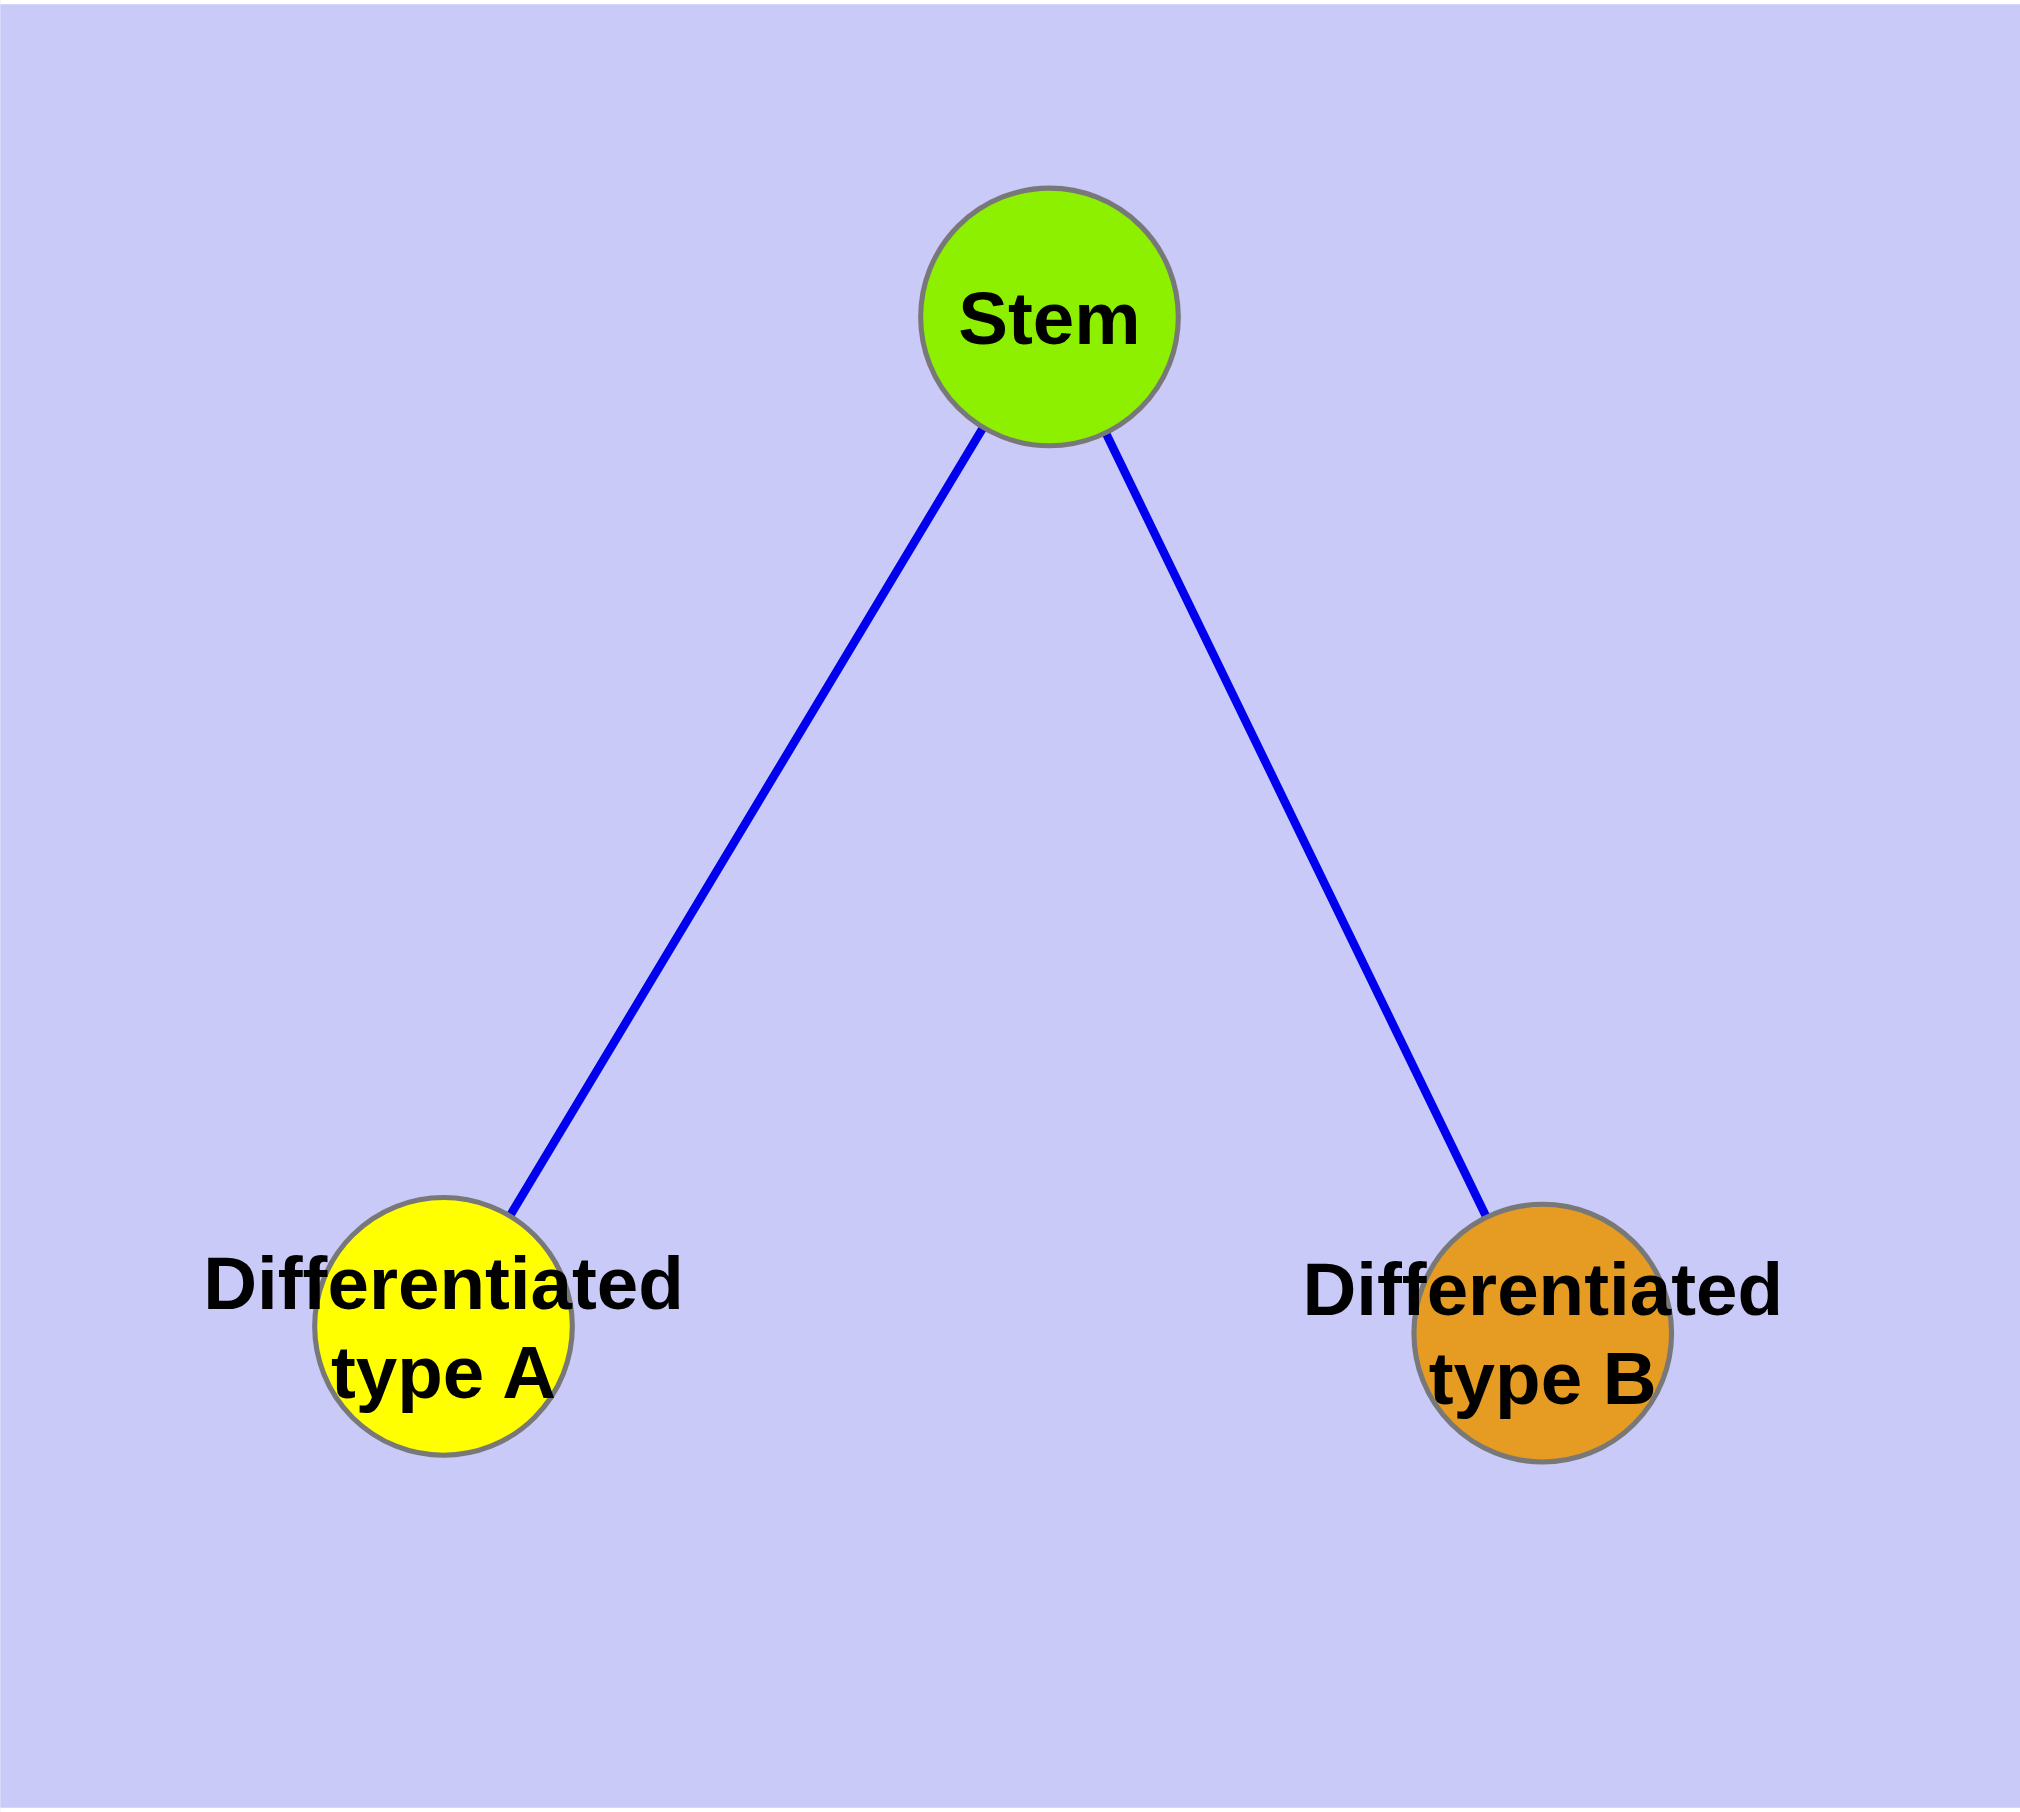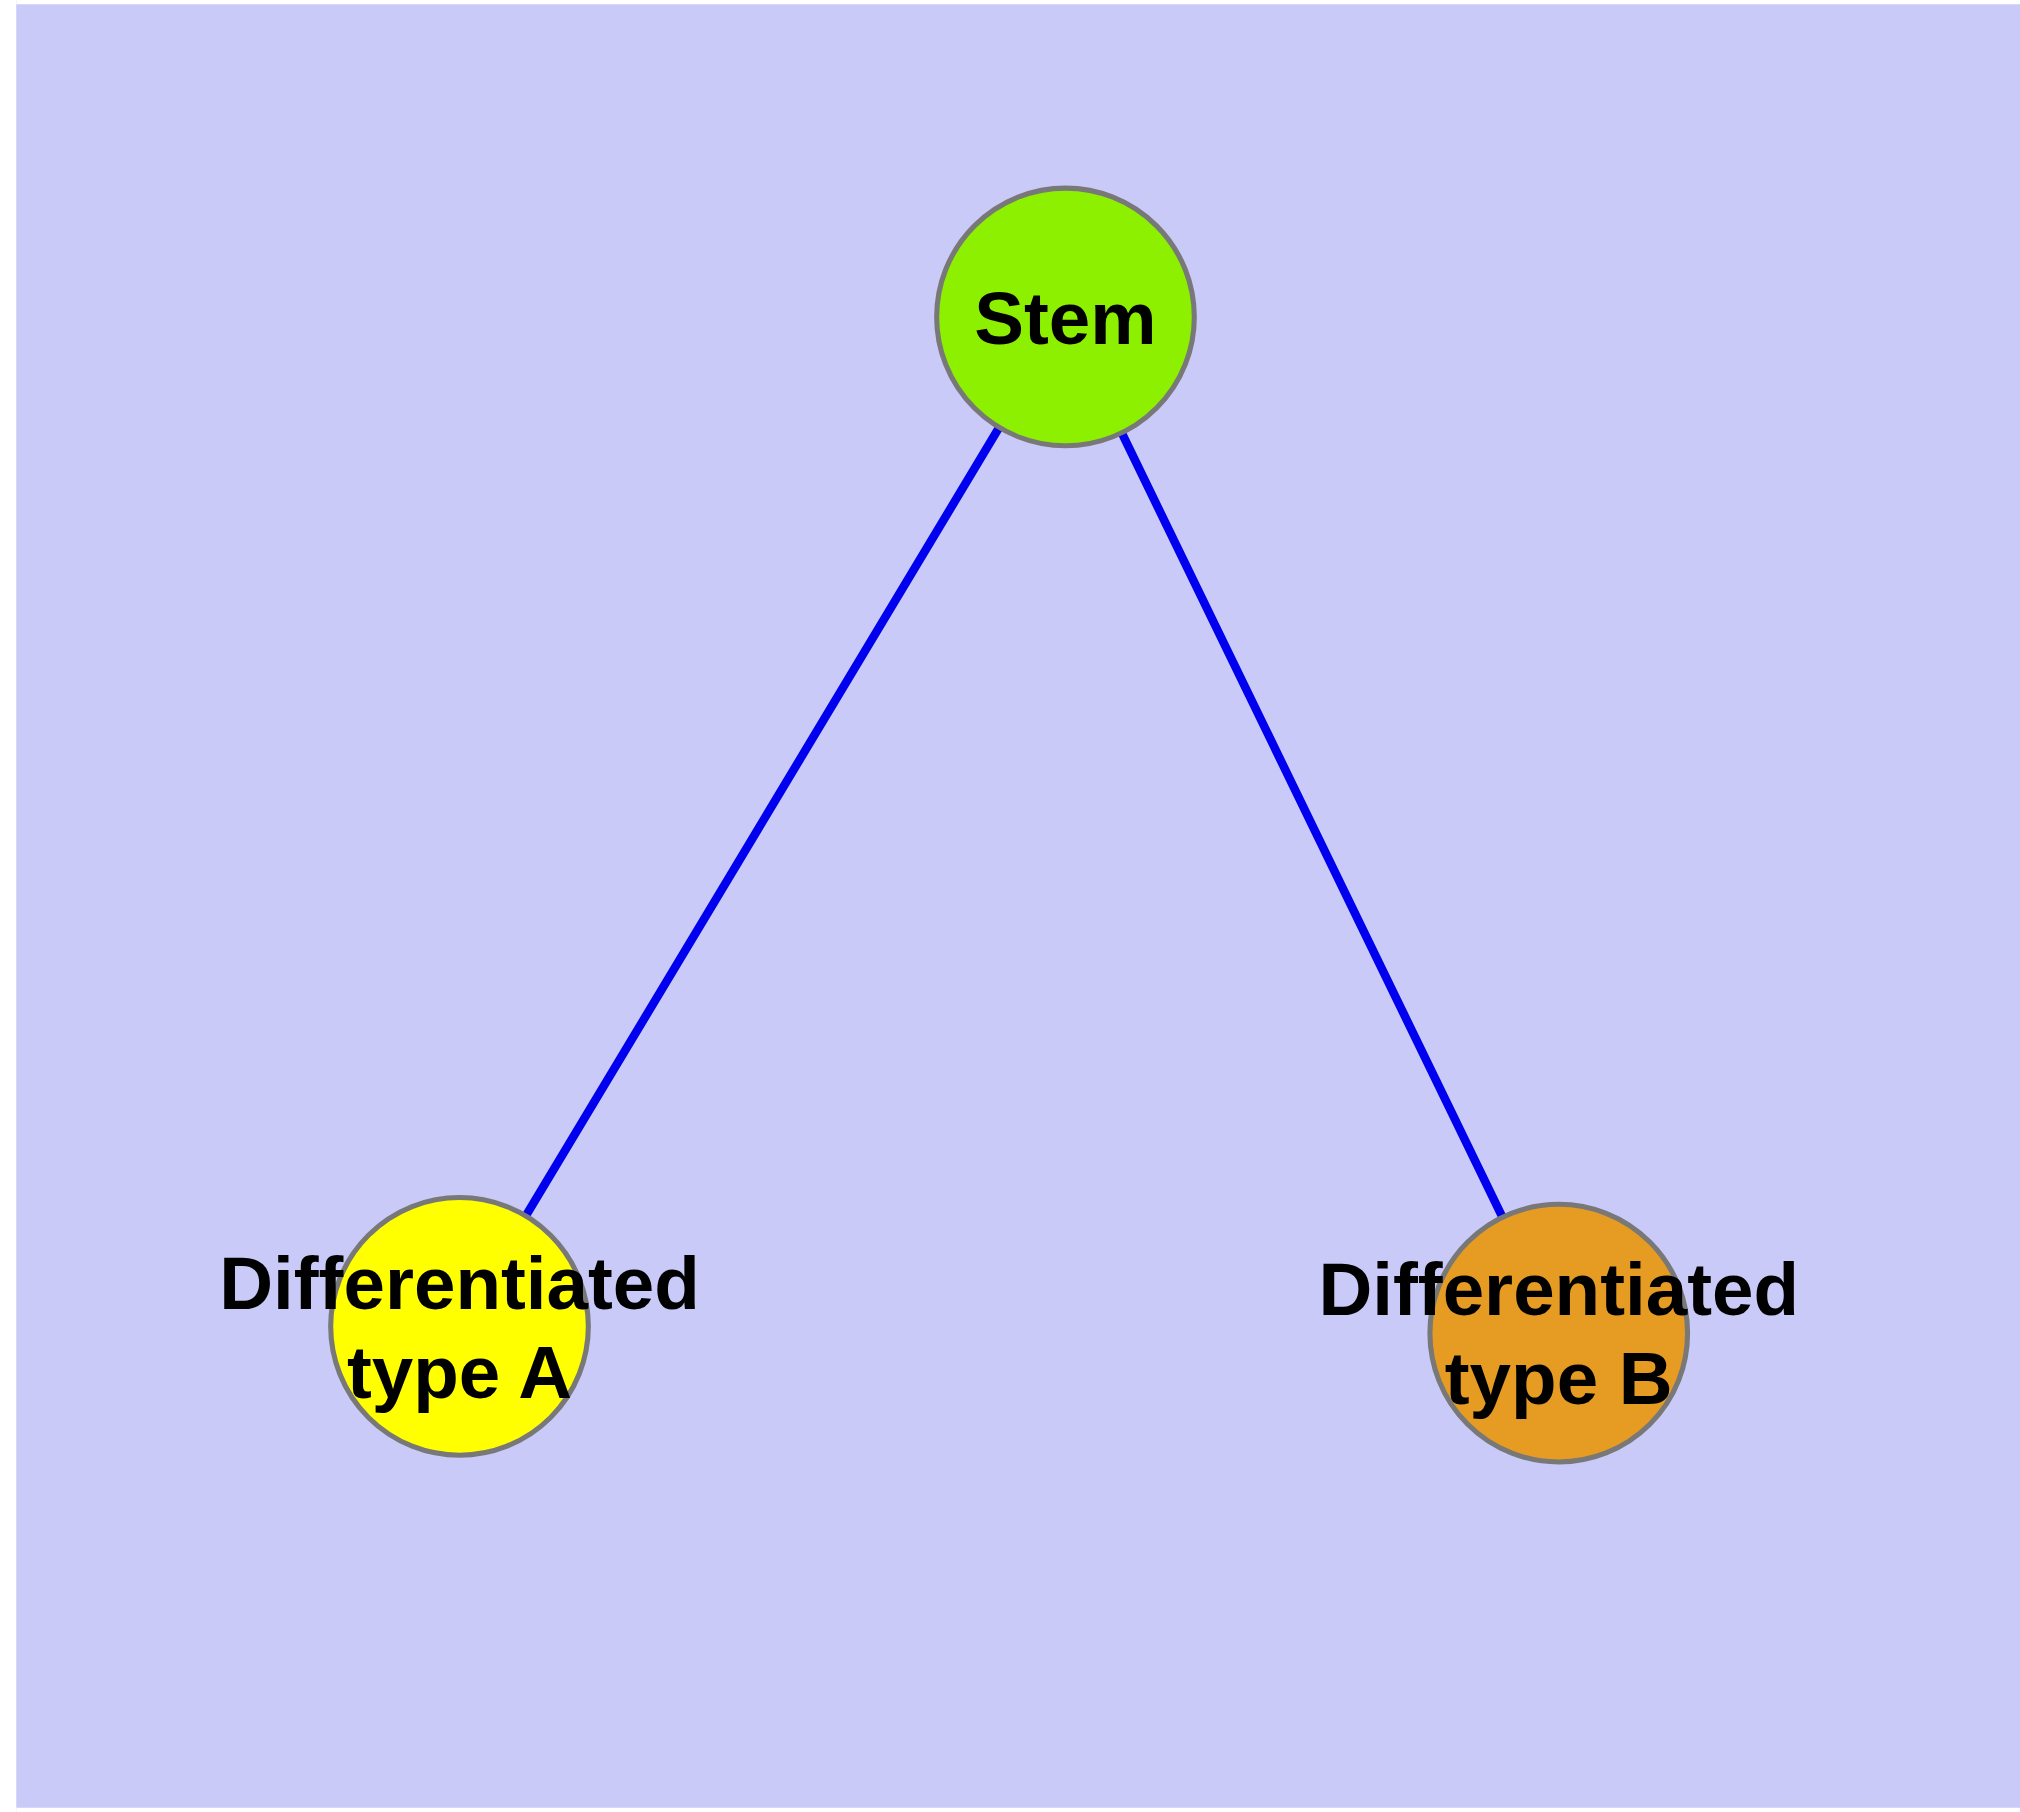--- a/index.html
+++ b/index.html
@@ -7,21 +7,20 @@
     padding: 0;
     width: 2021px;
     height: 1812px;
     background: #ffffff;
     overflow: hidden;
   }
   .diagram-wrap {
     position: relative;
     width: 1754px;
     height: 1812px;
-    margin-left: 16px;
   }
   svg.graph {
     display: block;
     width: 2021px;
     height: 1812px;
   }
   .node-label {
     font-family: "Liberation Sans", "DejaVu Sans", sans-serif;
     font-weight: bold;
     font-size: 88px;

